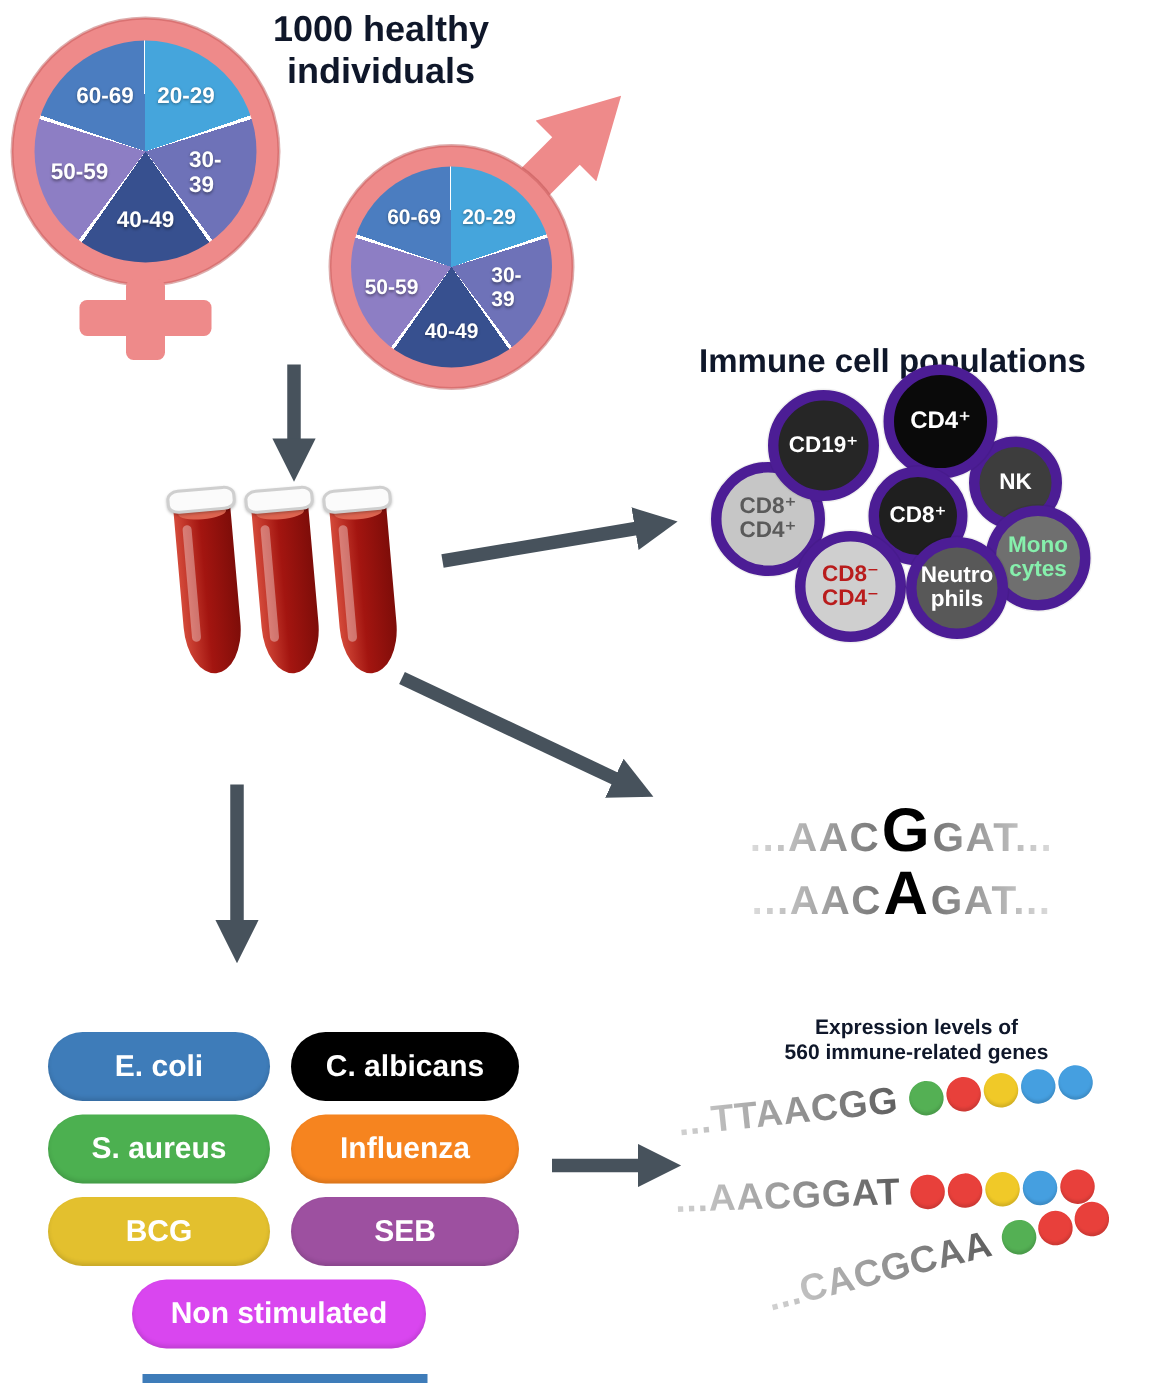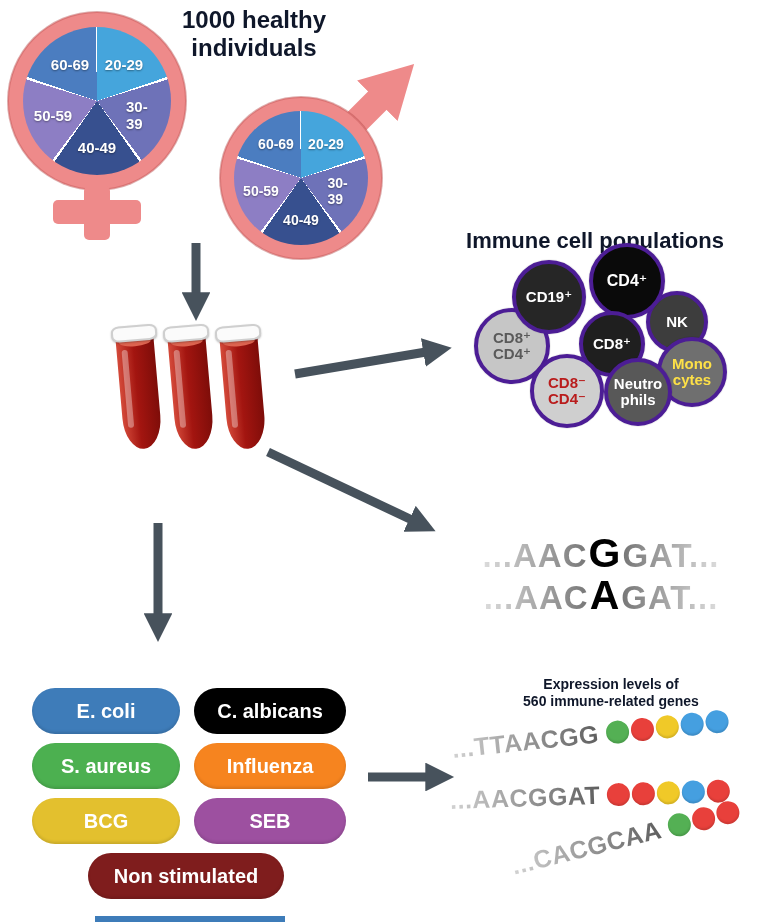--- a/index.html
+++ b/index.html
@@ -37,36 +37,36 @@
               border:2px solid #cfcfcf; border-radius:8px / 6px; box-shadow:0 1px 2px rgba(0,0,0,.25); }
   .tube-body { position:absolute; top:10px; left:4px; width:38px; height:114px;
                background:linear-gradient(90deg,#d44a3a,#a31510 45%,#7e0d09);
                border-radius:3px 3px 19px 19px / 3px 3px 32px 32px; }
   .tube-body::before { content:""; position:absolute; top:2px; left:3px; width:32px; height:9px;
                background:#dd6450; border-radius:50%; }
   .tube-body::after { content:""; position:absolute; top:14px; left:5px; width:6px; height:78px;
                background:rgba(255,255,255,.35); border-radius:4px; }
 
   
-  .cell { position:absolute; border-radius:50%; border:4px solid #4c1d95; display:flex; align-items:center;
+  .cell { position:absolute; border-radius:50%; border:7px solid #4c1d95; display:flex; align-items:center;
           justify-content:center; text-align:center; font-weight:bold; white-space:pre-line;
           line-height:1.05; font-size:15px; box-shadow:0 0 0 1px rgba(0,0,0,.06); }
   #cell-cd8cd4   { left:474px; top:308px; width:76px; height:76px; }
   #cell-cd19     { left:512px; top:260px; width:74px; height:74px; }
   #cell-nk       { left:646px; top:291px; width:62px; height:62px; }
   #cell-mono     { left:657px; top:337px; width:70px; height:70px; }
   #cell-cd4      { left:589px; top:243px; width:76px; height:76px; font-size:16px; }
   #cell-cd8      { left:579px; top:311px; width:66px; height:66px; }
   #cell-cd8ncd4n { left:530px; top:354px; width:74px; height:74px; }
   #cell-neutro   { left:604px; top:358px; width:68px; height:68px; }
 
   
   #snp-block { position:absolute; left:436px; top:530px; width:330px; }
   .snp-line { display:flex; justify-content:center; align-items:baseline; height:42px; }
-  .snp-seq { font-weight:bold; font-size:33px; letter-spacing:1px; }
+  .snp-seq { font-weight:bold; font-size:27px; letter-spacing:1px; }
   .snp-pre { background:linear-gradient(90deg,#dcdcdc,#767676); -webkit-background-clip:text;
              background-clip:text; -webkit-text-fill-color:transparent; color:#8d8d8d; }
   .snp-suf { background:linear-gradient(90deg,#767676,#dcdcdc); -webkit-background-clip:text;
              background-clip:text; -webkit-text-fill-color:transparent; color:#8d8d8d; }
   .snp-var { color:#000; font-size:41px; font-weight:800; padding:0 1px; }
 
   
   .gene-seq { position:absolute; display:flex; align-items:center; gap:2px; transform-origin:left center; }
   #gene-seq-1 { left:452px; top:735px; transform:rotate(-6deg); }
   #gene-seq-2 { left:450px; top:786px; transform:rotate(-2deg); }
@@ -152,21 +152,21 @@
       <div class="tube-rim"></div>
     </div>
   </div>
 
   <div class="sec-title" id="immune-title">Immune cell populations</div>
   <div>
     <div class="cell" id="cell-cd8cd4" style="background-color: rgb(198, 198, 198); color: rgb(90, 90, 90);">CD8⁺
 CD4⁺</div>
     <div class="cell" id="cell-cd19" style="background-color: rgb(38, 38, 38); color: rgb(255, 255, 255);">CD19⁺</div>
     <div class="cell" id="cell-nk" style="background-color: rgb(61, 61, 61); color: rgb(255, 255, 255);">NK</div>
-    <div class="cell" id="cell-mono" style="background-color: rgb(111, 111, 111); color: #fde047;">Mono
+    <div class="cell" id="cell-mono" style="background-color: rgb(111, 111, 111); color: #86efac;">Mono
 cytes</div>
     <div class="cell" id="cell-cd4" style="background-color: rgb(10, 10, 10); color: rgb(255, 255, 255);">CD4⁺</div>
     <div class="cell" id="cell-cd8" style="background-color: rgb(31, 31, 31); color: rgb(255, 255, 255);">CD8⁺</div>
     <div class="cell" id="cell-cd8ncd4n" style="background-color: rgb(207, 207, 207); color: #b91c1c;">CD8⁻
 CD4⁻</div>
     <div class="cell" id="cell-neutro" style="background-color: rgb(88, 88, 88); color: rgb(255, 255, 255);">Neutro
 phils</div>
   </div>
 
   <div id="snp-block">
@@ -182,21 +182,21 @@
     </div>
   </div>
 
   <div>
     <div class="pill" id="pill-ecoli" style="background-color: rgb(62, 124, 185);">E. coli</div>
     <div class="pill" id="pill-albicans" style="background-color: #000000;">C. albicans</div>
     <div class="pill" id="pill-aureus" style="background-color: rgb(76, 176, 80);">S. aureus</div>
     <div class="pill" id="pill-influenza" style="background-color: rgb(246, 132, 31);">Influenza</div>
     <div class="pill" id="pill-bcg" style="background-color: rgb(227, 192, 46);">BCG</div>
     <div class="pill" id="pill-seb" style="background-color: rgb(157, 80, 160);">SEB</div>
-    <div class="pill" id="pill-nonstim" style="background-color: #7f1d1d;">Non stimulated</div>
+    <div class="pill" id="pill-nonstim" style="background-color: #d946ef;">Non stimulated</div>
   </div>
 
   <div class="sec-title" id="expr-title">Expression levels of
 560 immune-related genes</div>
   <div class="gene-seq" id="gene-seq-1">
     <span class="gene-text">...TTAACGG</span>
     <span class="bead" style="background-color: rgb(84, 176, 84);"></span>
     <span class="bead" style="background-color: rgb(232, 64, 59);"></span>
     <span class="bead" style="background-color: rgb(240, 201, 40);"></span>
     <span class="bead" style="background-color: rgb(69, 159, 224);"></span>

